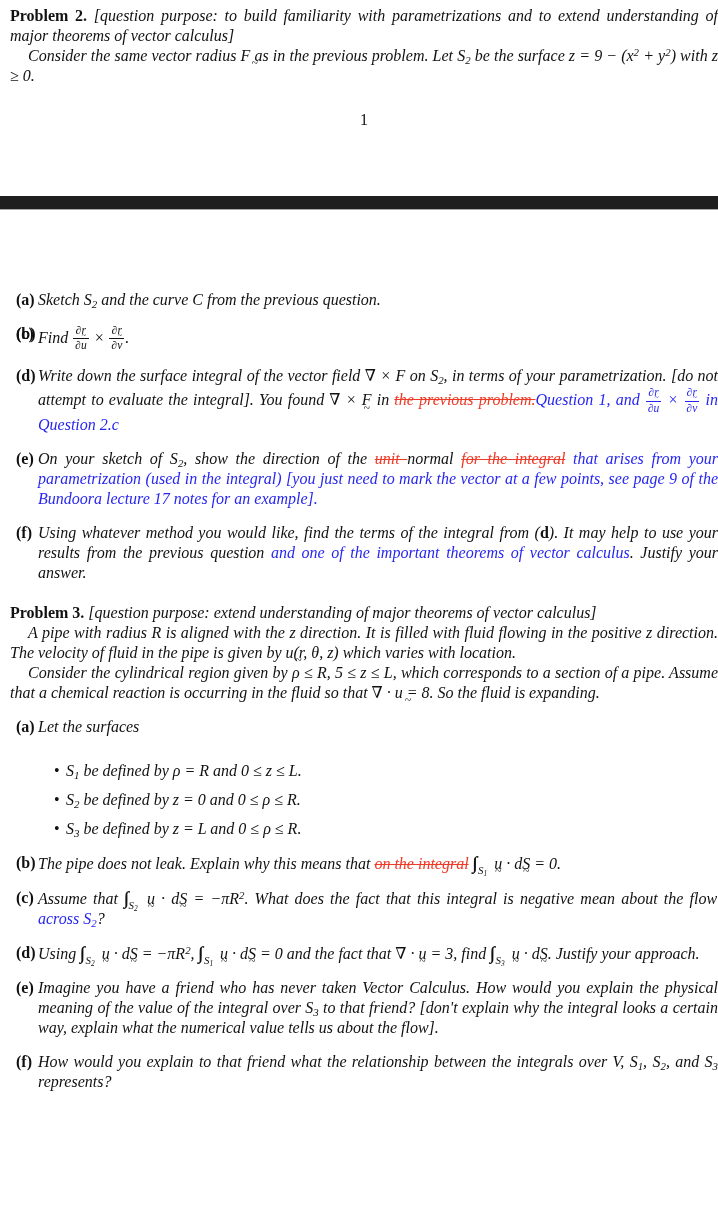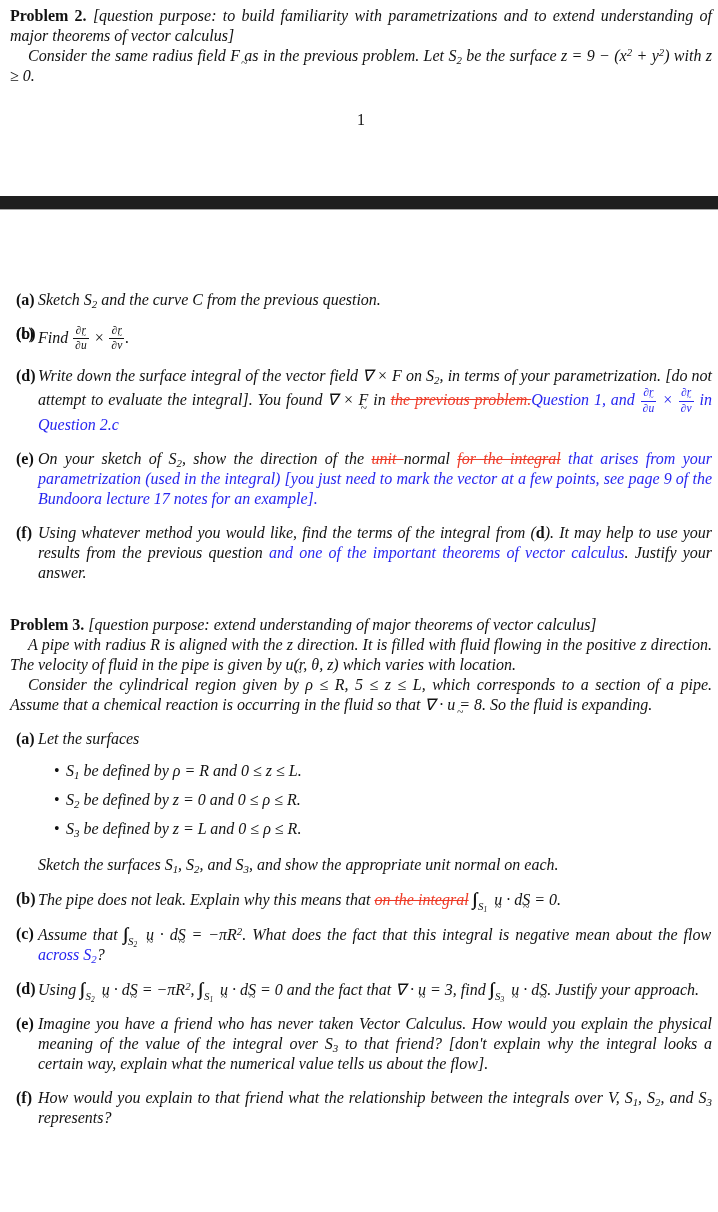--- a/index.html
+++ b/index.html
@@ -2,36 +2,36 @@
 <html style="--ink: #111111; --red: #ee3a27; --blue: #2726f0; --sep: #1f1f1f;"><head>
 <meta charset="utf-8">
 <style>
   html,body{margin:0;padding:0;}
   body{
     width:718px;height:1212px;overflow:hidden;background:#ffffff;
     font-family:"Liberation Serif","DejaVu Serif",serif;
     font-size:16px;line-height:20px;color:var(--ink,#111);
     font-style:italic;
   }
-  .content{padding:6px 6px 0 10px;text-align:justify;font-family:Liberation Serif, serif;}
+  .content{padding:6px 0 0 10px;text-align:justify;}
   .block{margin:0;}
   .para.indent{text-indent:18px;}
-  .para.section-gap{margin-top:32px;}
+  .para.section-gap{margin-top:20px;}
   .pagenum{margin-top:24px;text-align:center;font-style:normal;}
   .separator{
     height:13px;background:var(--sep,#1f1f1f);
     margin:66px -10px 80px -10px;
     border-bottom:1px solid #a8a8a8;
   }
   .separator + .item{margin-top:0;}
   .item{position:relative;padding-left:28px;margin-top:14px;}
   .item-label{position:absolute;left:6px;top:0;font-style:normal;font-weight:bold;}
   .bullet{position:relative;padding-left:56px;margin-top:9px;}
   .bullet::before{content:"\2022";position:absolute;left:44px;font-style:normal;}
-  .bullet.first{margin-top:12px;}
+  .bullet.first{margin-top:24px;}
   .itempara{padding-left:28px;margin-top:16px;}
   
   .b{font-weight:bold;font-style:normal;}
   .rs{color:var(--red,#e33);text-decoration:line-through;}
   .bl{color:var(--blue,#22f);}
   .sub{font-size:0.68em;vertical-align:-0.25em;line-height:0;}
   .sup{font-size:0.68em;vertical-align:0.5em;line-height:0;}
   .ut{position:relative;}
   .ut::after{
     content:"~";position:absolute;left:50%;transform:translateX(-50%);
@@ -45,36 +45,35 @@
   .frac .fd{display:block;padding:0 2px;}
   .iint{letter-spacing:-0.3em;margin-right:0.3em;font-size:1.12em;}
   .intsub{font-size:0.68em;vertical-align:-0.45em;line-height:0;margin-right:3px;}
 </style>
 </head>
 <body>
 
 <div class="content">
   <div>
       <div class="block para"><span class="b">Problem 2.</span><span> [question purpose: to build familiarity with parametrizations and to extend understanding of major theorems of vector calculus]</span></div>
-      <div class="block para indent"><span>Consider the same radius field </span><span><span class="ut">F</span></span><span> as in the previous problem. Let S<span class="sub">2</span> be the surface z = 9 − (x<span class="sup">2</span> + y<span class="sup">2</span>) with z ≥ 0.</span></div>
+      <div class="block para indent"><span>Consider the same vector radius </span><span><span class="ut">F</span></span><span> as in the previous problem. Let S<span class="sub">2</span> be the surface z = 9 − (x<span class="sup">2</span> + y<span class="sup">2</span>) with z ≥ 0.</span></div>
       <div class="block pagenum"><span>1</span></div>
       <div class="block separator"></div>
       <div class="block item"><span class="item-label">(a)</span><span>Sketch S<span class="sub">2</span> and the curve C from the previous question.</span></div>
       <div class="block item"><span class="item-label">(b)</span></div>
       <div class="block item"><span class="item-label">(c)</span><span>Find </span><span class="frac"><span class="fn">∂<span class="ut">r</span></span><span class="fd">∂u</span></span><span> × </span><span class="frac"><span class="fn">∂<span class="ut">r</span></span><span class="fd">∂v</span></span><span>.</span></div>
       <div class="block item"><span class="item-label">(d)</span><span>Write down the surface integral of the vector field ∇ × F on S<span class="sub">2</span>, in terms of your parametrization. [do not attempt to evaluate the integral]. You found ∇ × </span><span><span class="ut">F</span></span><span> in </span><span class="rs">the previous problem.</span><span class="bl">Question 1, and </span><span class="frac bl"><span class="fn">∂<span class="ut">r</span></span><span class="fd">∂u</span></span><span class="bl"> × </span><span class="frac bl"><span class="fn">∂<span class="ut">r</span></span><span class="fd">∂v</span></span><span class="bl"> in Question 2.c</span></div>
       <div class="block item"><span class="item-label">(e)</span><span>On your sketch of S<span class="sub">2</span>, show the direction of the </span><span class="rs"> unit </span><span> normal </span><span class="rs">for the integral</span><span> </span><span class="bl">that arises from your parametrization (used in the integral) [you just need to mark the vector at a few points, see page 9 of the Bundoora lecture 17 notes for an example].</span></div>
       <div class="block item"><span class="item-label">(f)</span><span>Using whatever method you would like, find the terms of the integral from (</span><span class="b">d</span><span>). It may help to use your results from the previous question </span><span class="bl">and one of the important theorems of vector calculus</span><span>. Justify your answer.</span></div>
       <div class="block para section-gap"><span class="b">Problem 3.</span><span> [question purpose: extend understanding of major theorems of vector calculus]</span></div>
       <div class="block para indent"><span>A pipe with radius R is aligned with the z direction. It is filled with fluid flowing in the positive z direction. The velocity of fluid in the pipe is given by </span><span><span class="ut">u</span></span><span>(r, θ, z) which varies with location.</span></div>
       <div class="block para indent"><span>Consider the cylindrical region given by ρ ≤ R, 5 ≤ z ≤ L, which corresponds to a section of a pipe. Assume that a chemical reaction is occurring in the fluid so that ∇ · </span><span><span class="ut">u</span></span><span> = 8. So the fluid is expanding.</span></div>
       <div class="block item"><span class="item-label">(a)</span><span>Let the surfaces</span></div>
       <div class="block bullet first"><span>S<span class="sub">1</span> be defined by ρ = R and 0 ≤ z ≤ L.</span></div>
       <div class="block bullet"><span>S<span class="sub">2</span> be defined by z = 0 and 0 ≤ ρ ≤ R.</span></div>
       <div class="block bullet"><span>S<span class="sub">3</span> be defined by z = L and 0 ≤ ρ ≤ R.</span></div>
-      <div class="block itempara"><span>Sketch the surfaces S<span class="sub">1</span>, S<span class="sub">2</span>, and S<span class="sub">3</span>, and show the appropriate unit normal on each.</span></div>
       <div class="block item"><span class="item-label">(b)</span><span>The pipe does not leak. Explain why this means that </span><span class="rs">on the integral</span><span> </span><span><span class="iint">∫∫</span><span class="intsub">S<span class="sub">1</span></span></span><span> <span class="ut">u</span> · d<span class="ut">S</span> = 0.</span></div>
       <div class="block item"><span class="item-label">(c)</span><span>Assume that </span><span><span class="iint">∫∫</span><span class="intsub">S<span class="sub">2</span></span></span><span> <span class="ut">u</span> · d<span class="ut">S</span> = −πR<span class="sup">2</span>. What does the fact that this integral is negative mean about the flow </span><span class="bl">across S<span class="sub">2</span></span><span>?</span></div>
       <div class="block item"><span class="item-label">(d)</span><span>Using </span><span><span class="iint">∫∫</span><span class="intsub">S<span class="sub">2</span></span></span><span> <span class="ut">u</span> · d<span class="ut">S</span> = −πR<span class="sup">2</span>, </span><span><span class="iint">∫∫</span><span class="intsub">S<span class="sub">1</span></span></span><span> <span class="ut">u</span> · d<span class="ut">S</span> = 0 and the fact that ∇ · </span><span><span class="ut">u</span></span><span> = 3, find </span><span><span class="iint">∫∫</span><span class="intsub">S<span class="sub">3</span></span></span><span> <span class="ut">u</span> · d<span class="ut">S</span>. Justify your approach.</span></div>
       <div class="block item"><span class="item-label">(e)</span><span>Imagine you have a friend who has never taken Vector Calculus. How would you explain the physical meaning of the value of the integral over S<span class="sub">3</span> to that friend? [don't explain why the integral looks a certain way, explain what the numerical value tells us about the flow].</span></div>
       <div class="block item"><span class="item-label">(f)</span><span>How would you explain to that friend what the relationship between the integrals over V, S<span class="sub">1</span>, S<span class="sub">2</span>, and S<span class="sub">3</span> represents?</span></div>
     </div>
 </div>
 
 </body></html>

